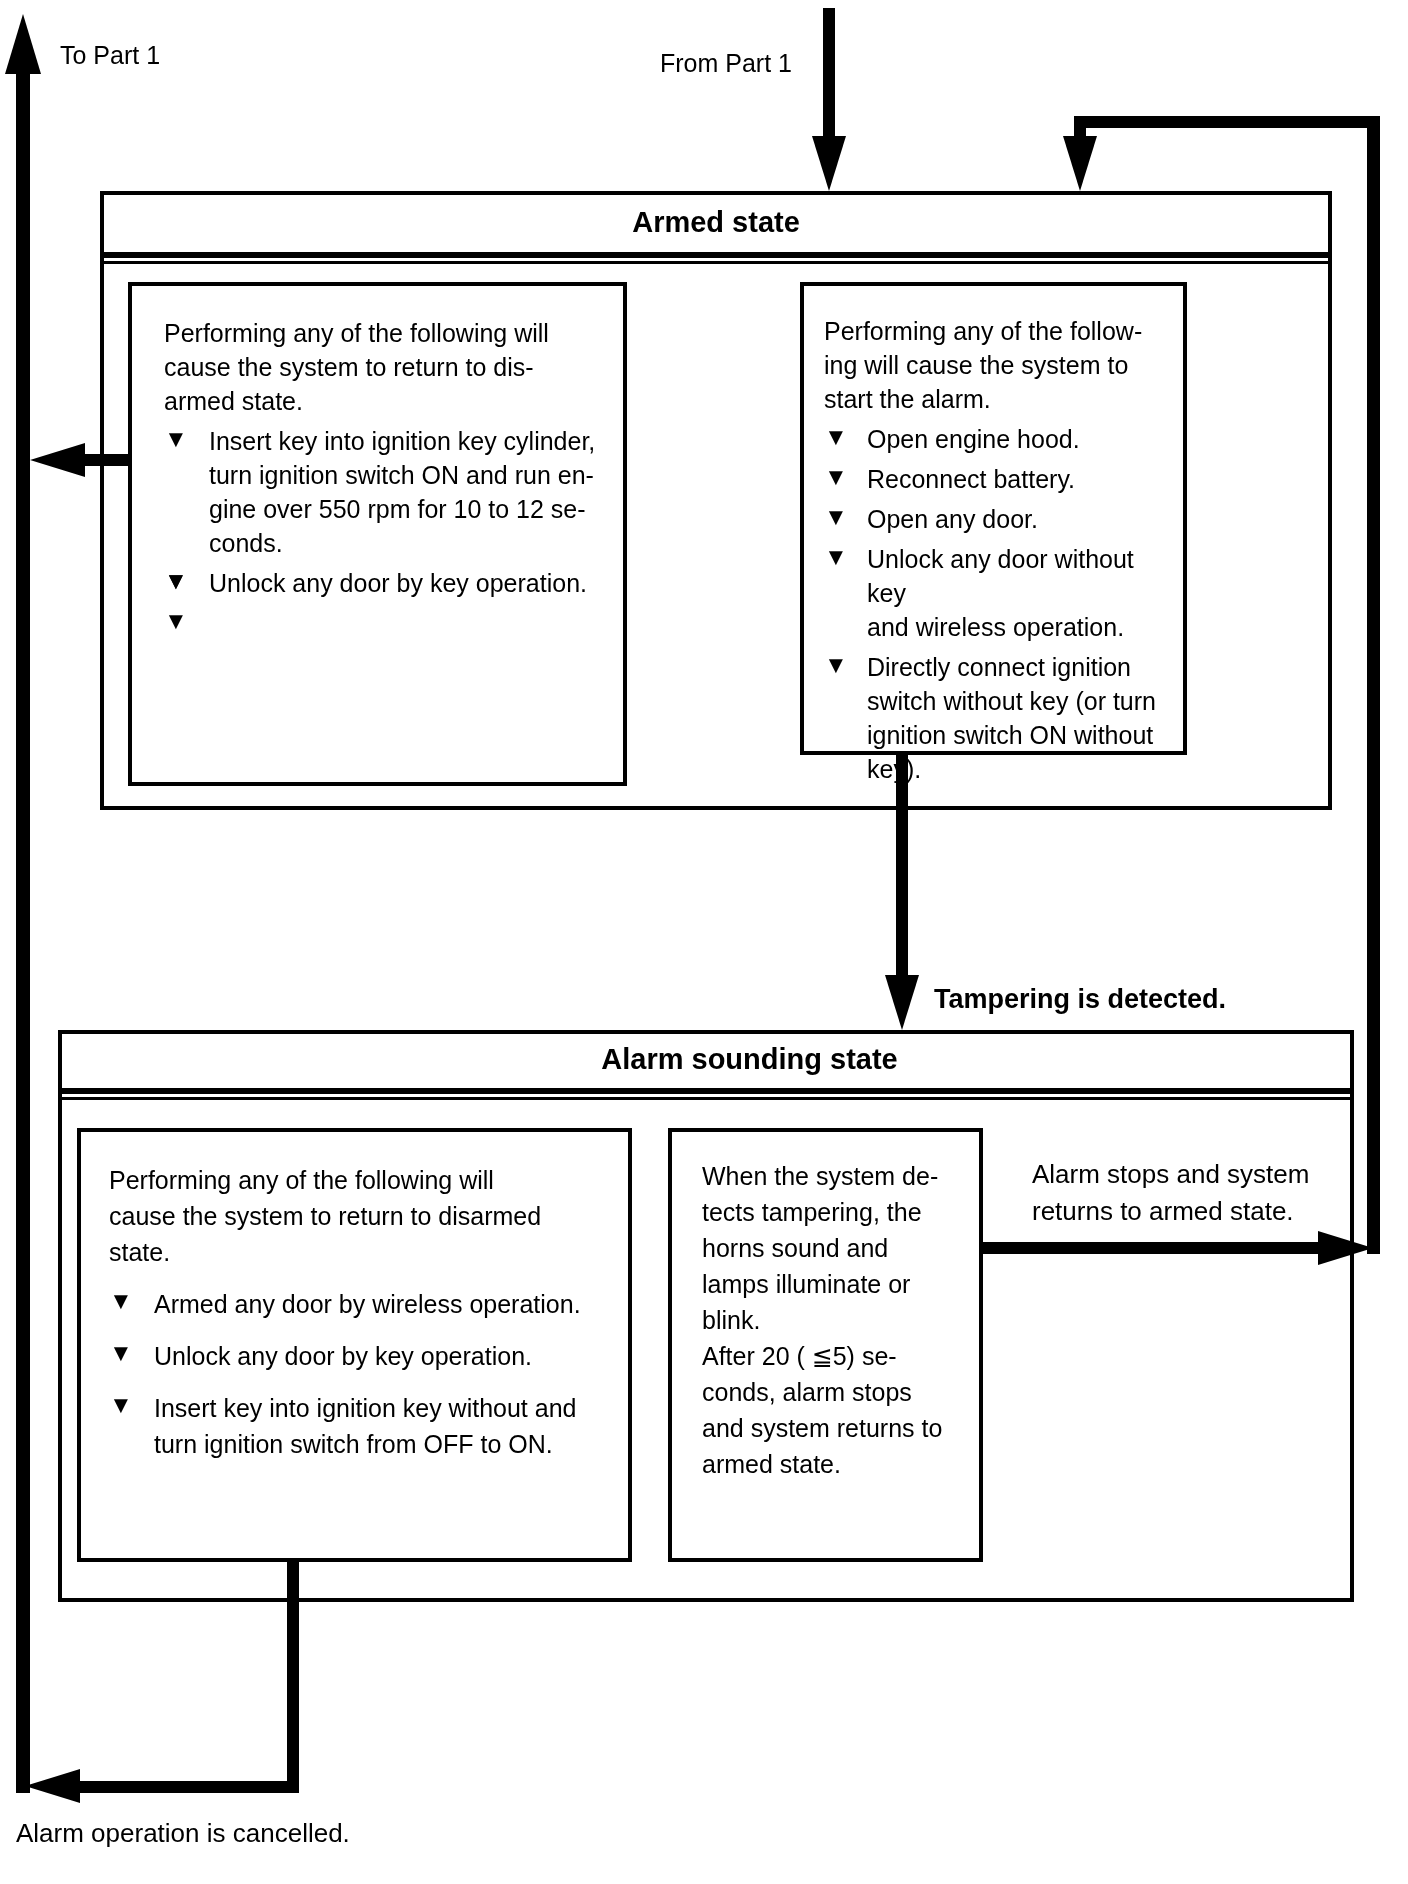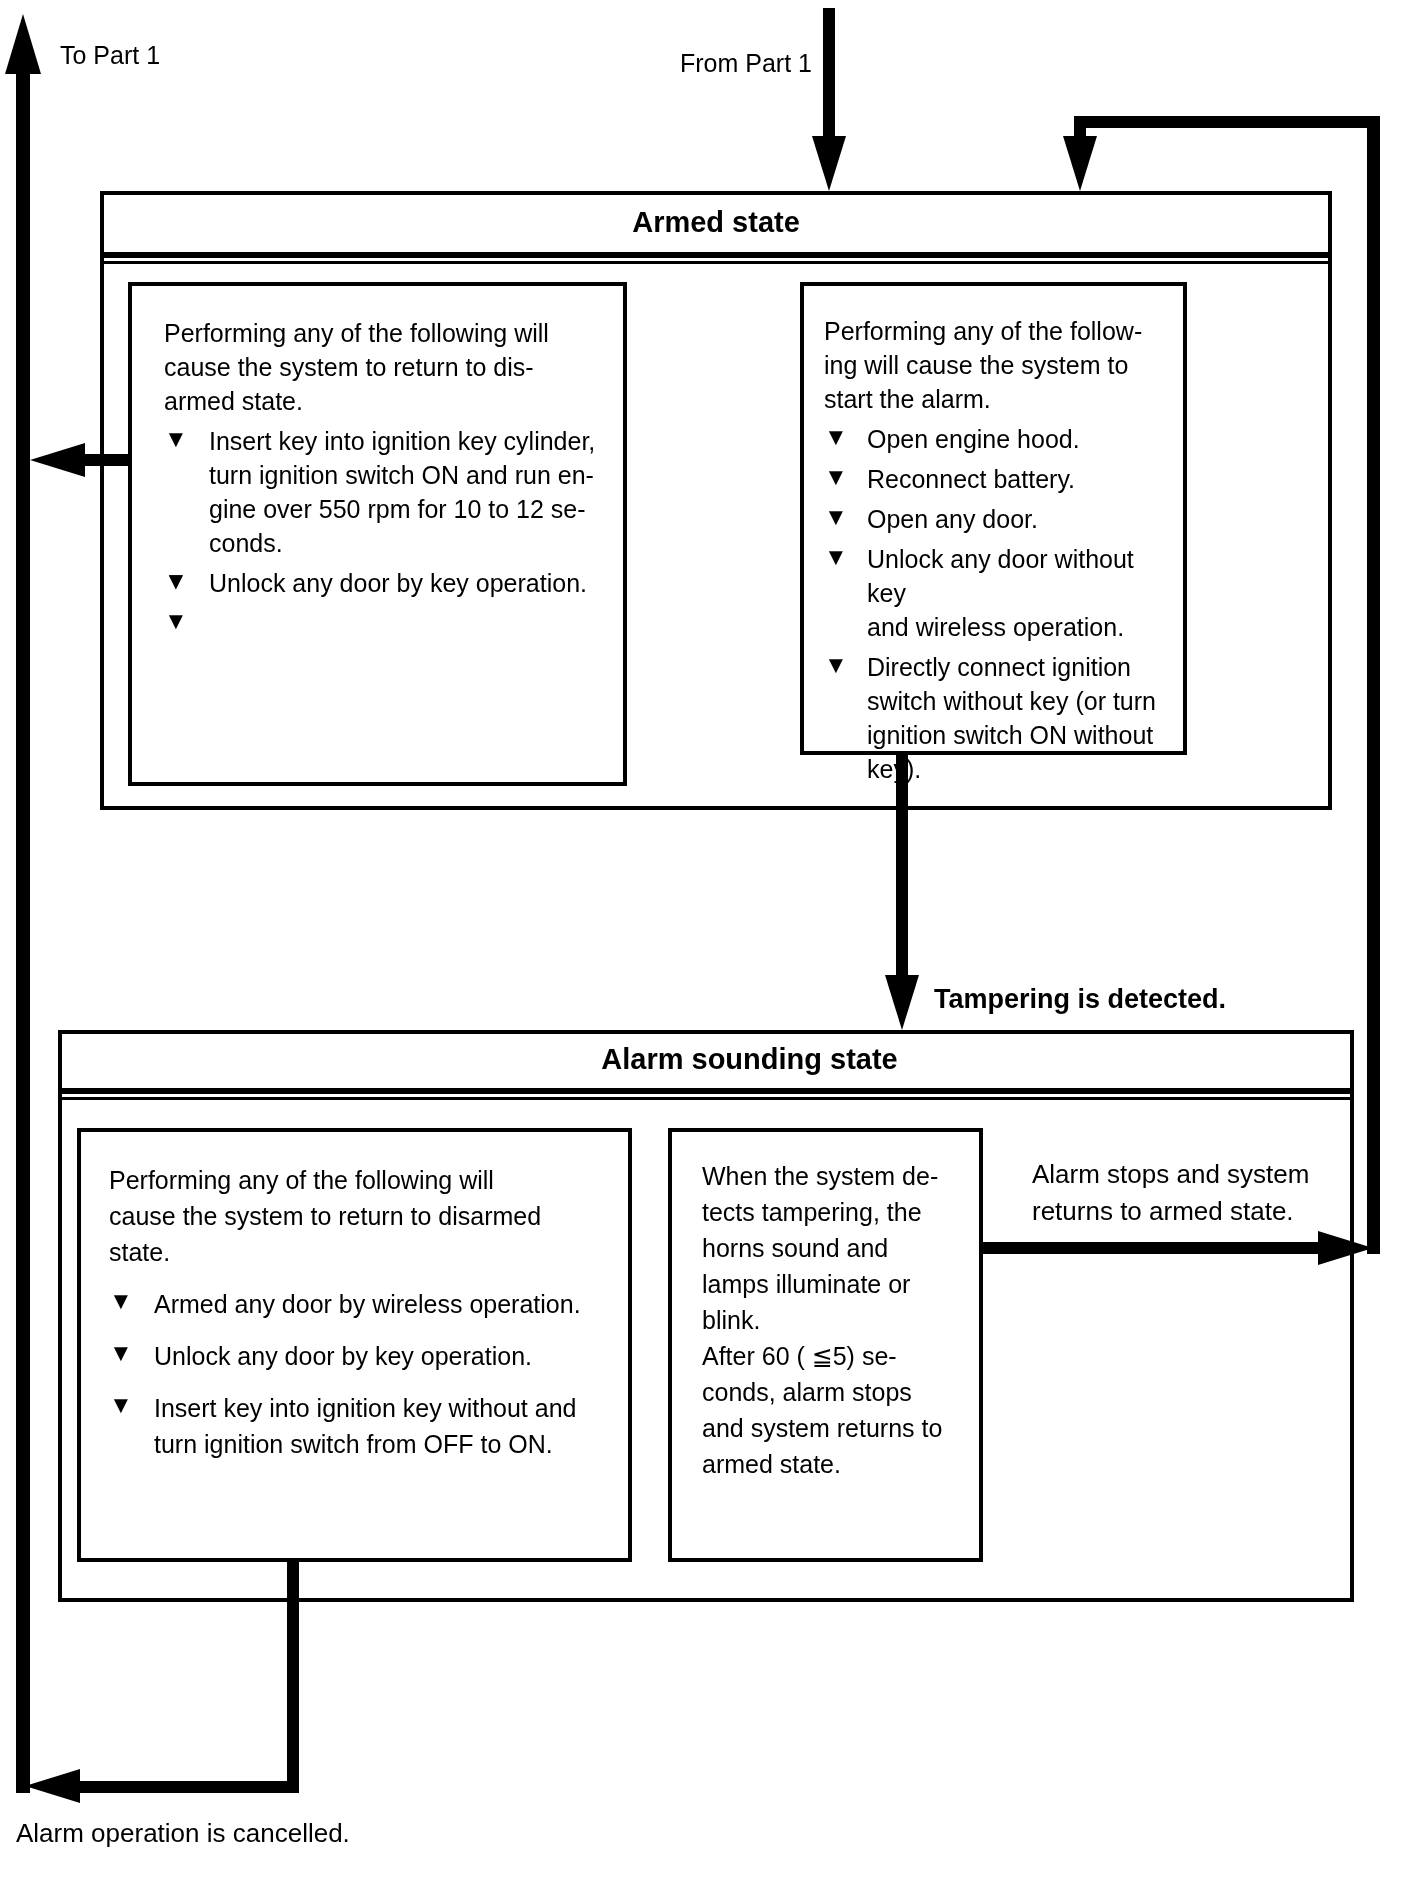--- a/index.html
+++ b/index.html
@@ -151,26 +151,26 @@
       </div>
     </div>
   </div>
 
   <div class="box box-inner" style="left:668px; top:1128px; width:315px; height:434px;">
     <div class="content pre" style="padding:26px 16px 0 30px; line-height:36px;">When the system de-
 tects tampering, the
 horns sound and
 lamps illuminate or
 blink.
-After 60 ( ≦5) se-
+After 20 ( ≦5) se-
 conds, alarm stops
 and system returns to
 armed state.</div>
   </div>
 
   <div class="label" style="left:60px; top:40px;">To Part 1</div>
-  <div class="label" style="left:660px; top:48px; width:152px; text-align:right;">From Part 1</div>
+  <div class="label" style="left:660px; top:48px; width:152px; ">From Part 1</div>
   <div class="label bold" style="left:934px; top:984px; font-size:27px;">Tampering is detected.</div>
   <div class="label pre" style="left:1032px; top:1156px; font-size:26px; line-height:37px;">Alarm stops and system
 returns to armed state.</div>
   <div class="label" style="left:16px; top:1818px; font-size:26px;">Alarm operation is cancelled.</div>
 
 </div>
 
 </body></html>

